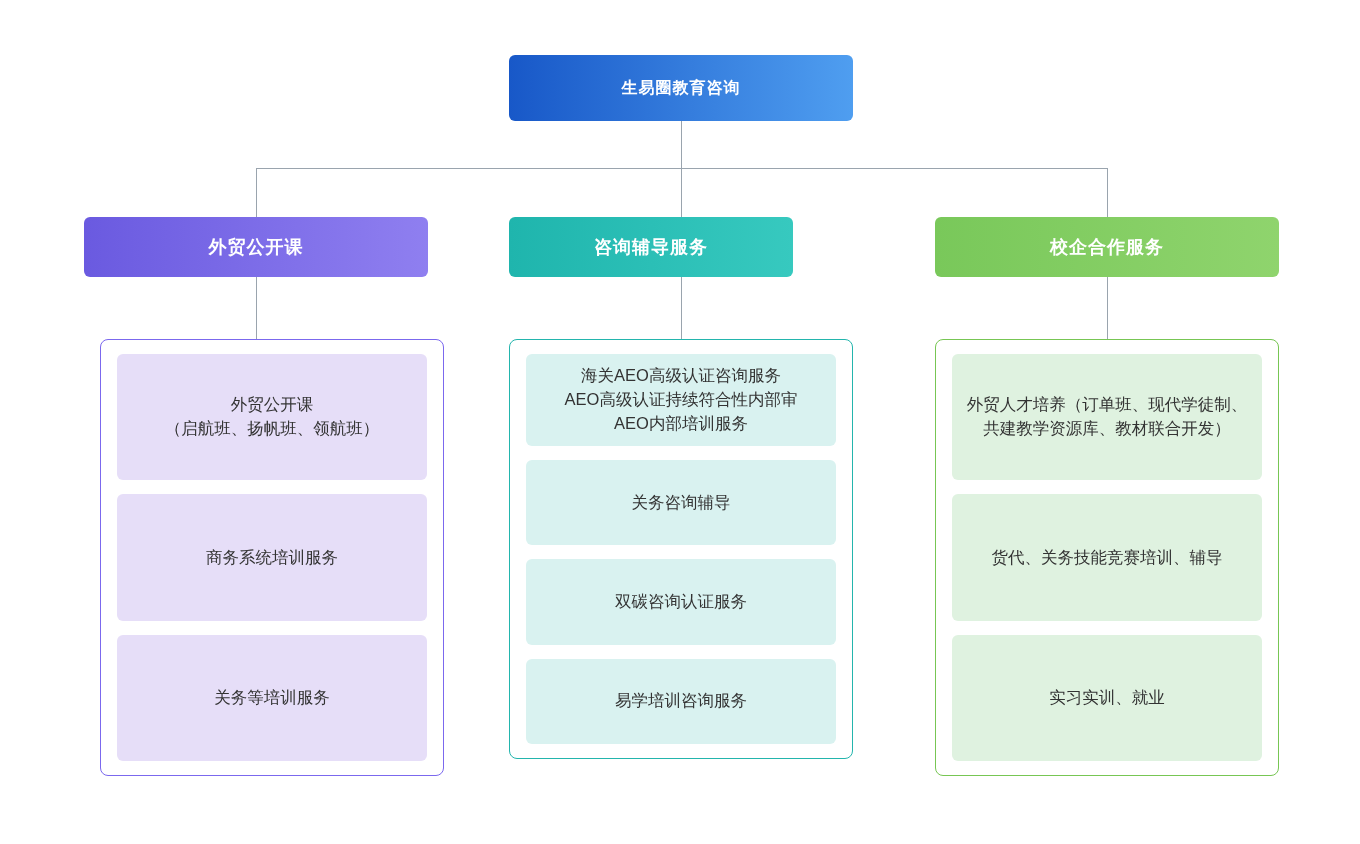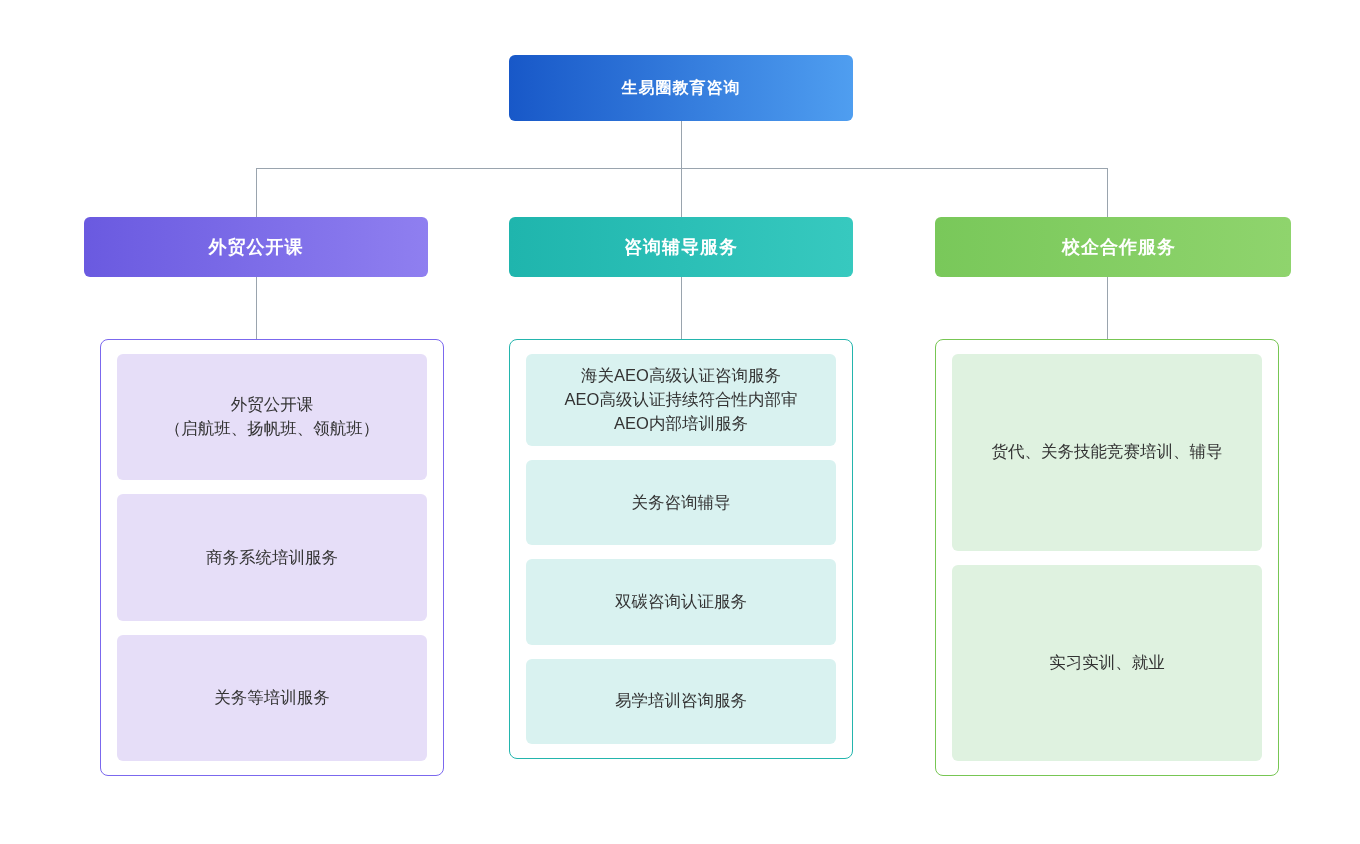--- a/index.html
+++ b/index.html
@@ -56,22 +56,22 @@
     color: #ffffff;
     font-size: 18px;
     font-weight: bold;
     letter-spacing: 1px;
     display: flex;
     align-items: center;
     justify-content: center;
     top: 217px;
   }
   .col-header.c0 { left: 84px;  width: 344px; background: linear-gradient(90deg, #6a5ae0 0%, #8f7ff0 100%); }
-  .col-header.c1 { left: 509px; width: 344px; background: linear-gradient(90deg, #1fb5ad 0%, #37c9bf 100%); }
-  .col-header.c2 { left: 935px; width: 344px; background: linear-gradient(90deg, #79c85a 0%, #8fd46d 100%); padding-left: 12px; }
+  .col-header.c1 { left: 509px; width: 284px; background: linear-gradient(90deg, #1fb5ad 0%, #37c9bf 100%); }
+  .col-header.c2 { left: 935px; width: 344px; background: linear-gradient(90deg, #79c85a 0%, #8fd46d 100%); }
 
   
   .group-box {
     position: absolute;
     top: 339px;
     width: 344px;
     border-radius: 8px;
     box-sizing: border-box;
     border: 1.5px solid #cccccc;
     padding: 14px 16px;
@@ -140,17 +140,18 @@
   <div class="group-box c1">
     <div class="item c1">海关AEO高级认证咨询服务
 AEO高级认证持续符合性内部审
 AEO内部培训服务</div>
     <div class="item c1">关务咨询辅导</div>
     <div class="item c1">双碳咨询认证服务</div>
     <div class="item c1">易学培训咨询服务</div>
   </div>
 
   <div class="group-box c2">
+    <div class="item c2">外贸人才培养（订单班、现代学徒制、共建教学资源库、教材联合开发）</div>
     <div class="item c2">货代、关务技能竞赛培训、辅导</div>
     <div class="item c2">实习实训、就业</div>
   </div>
 
 </div>
 
 </body></html>

